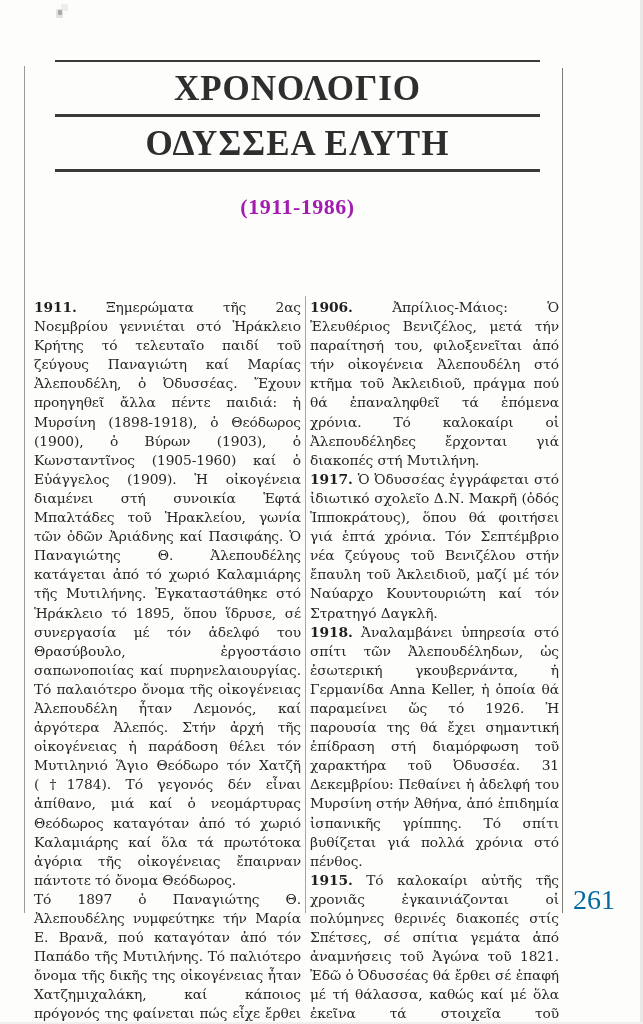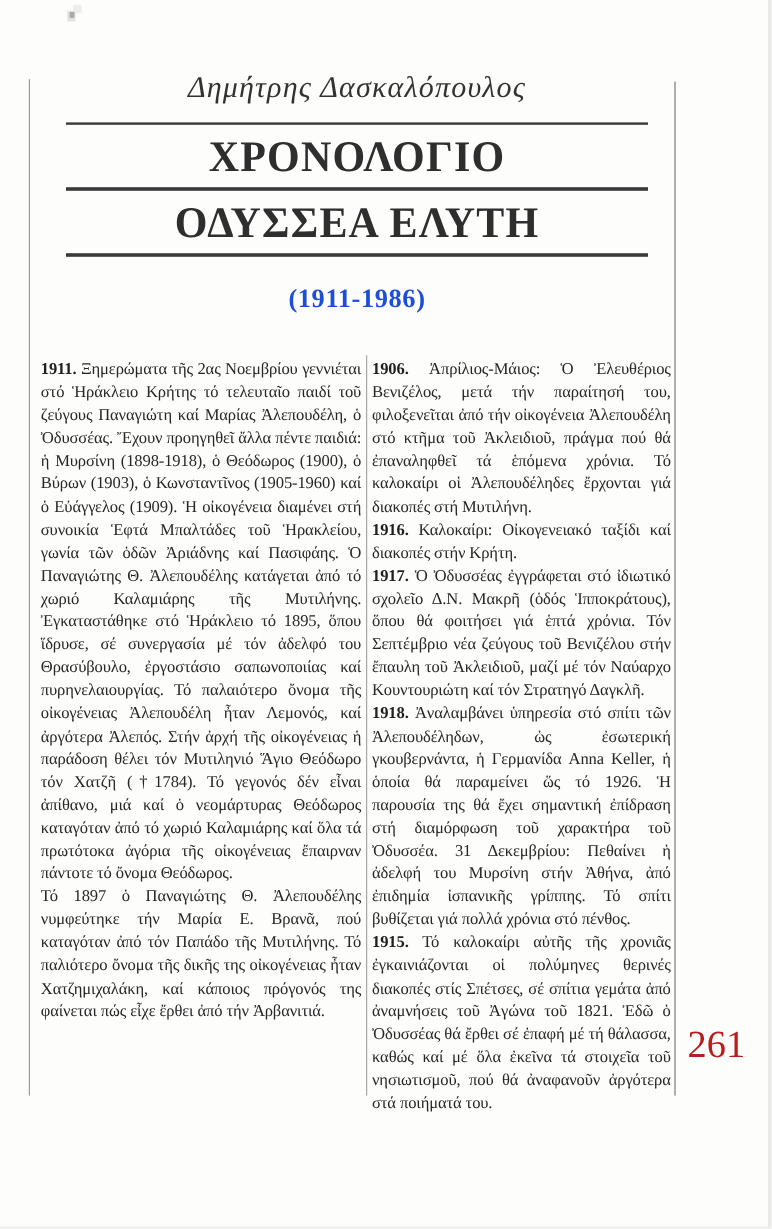--- a/index.html
+++ b/index.html
@@ -28,80 +28,78 @@
   .rule-2{height:3px;}
   .rule-3{height:3px;}
   .title{
     font-family:"Liberation Serif","DejaVu Serif",serif;
     font-weight:bold;font-size:35px;line-height:35px;color:#2e2e2e;
     letter-spacing:1px;margin:0;padding:9px 0 8px 0;
     transform:scaleY(1.04);
   }
   .subtitle{
     font-family:"Liberation Serif","DejaVu Serif",serif;
-    font-weight:bold;font-size:22px;color:#1d4ed8;letter-spacing:0.5px;
+    font-weight:bold;font-size:22px;color:#a21caf;letter-spacing:0.5px;
     margin:22px 0 0 0;
   }
 
   
   .vline{position:absolute;width:1px;background:#8a8a86;}
   .vline-left{left:24px;top:66px;height:847px;background:#9a9a96;}
   .vline-mid{left:305px;top:296px;height:617px;background:#a6a6a2;}
   .vline-right{left:562px;top:68px;height:845px;background:#7d7d79;}
 
   
   .column{
     position:absolute;top:298px;color:#262626;
     font-size:13.8px;line-height:19.1px;text-align:justify;
     letter-spacing:-0.1px;
   }
-  .column p{margin:0;font-family:Liberation Serif, serif;}
+  .column p{margin:0;}
   .column b.yr{font-weight:bold;color:#1f1f1f;}
   .col-left{left:34px;width:267px;}
   .col-right{left:310px;width:249px;}
 
   .page-number{
-    position:absolute;left:573px;top:852px;
+    position:absolute;left:573px;top:884px;
     font-family:"Liberation Serif","DejaVu Serif",serif;
-    font-size:32px;color:#b91c1c;
+    font-size:28px;color:#0369a1;
   }
 </style>
 </head>
 <body>
 
 <div class="scan-edge-right"></div>
 <div class="scan-edge-bottom"></div>
 <div class="scan-smudge">
   <div class="s1"></div>
     <div class="s2"></div>
     <div class="s3"></div>
 </div>
 
 <div class="vline vline-left"></div>
 <div class="vline vline-mid"></div>
 <div class="vline vline-right"></div>
 
 <div class="header">
-  <p class="author">Δημήτρης Δασκαλόπουλος</p>
   <hr class="rule rule-1">
   <h1 class="title">ΧΡΟΝΟΛΟΓΙΟ</h1>
   <hr class="rule rule-2">
   <h1 class="title">ΟΔΥΣΣΕΑ ΕΛΥΤΗ</h1>
   <hr class="rule rule-3">
   <p class="subtitle">(1911-1986)</p>
 </div>
 
 <div class="column col-left">
   <p><b class="yr">1911.</b><span> Ξημερώματα τῆς 2ας Νοεμβρίου γεννιέται στό Ἡράκλειο Κρήτης τό τελευταῖο παιδί τοῦ ζεύγους Παναγιώτη καί Μαρίας Ἀλεπουδέλη, ὁ Ὀδυσσέας. Ἔχουν προηγηθεῖ ἄλλα πέντε παιδιά: ἡ Μυρσίνη (1898-1918), ὁ Θεόδωρος (1900), ὁ Βύρων (1903), ὁ Κωνσταντῖνος (1905-1960) καί ὁ Εὐάγγελος (1909). Ἡ οἰκογένεια διαμένει στή συνοικία Ἑφτά Μπαλτάδες τοῦ Ἡρακλείου, γωνία τῶν ὁδῶν Ἀριάδνης καί Πασιφάης. Ὁ Παναγιώτης Θ. Ἀλεπουδέλης κατάγεται ἀπό τό χωριό Καλαμιάρης τῆς Μυτιλήνης. Ἐγκαταστάθηκε στό Ἡράκλειο τό 1895, ὅπου ἵδρυσε, σέ συνεργασία μέ τόν ἀδελφό του Θρασύβουλο, ἐργοστάσιο σαπωνοποιίας καί πυρηνελαιουργίας. Τό παλαιότερο ὄνομα τῆς οἰκογένειας Ἀλεπουδέλη ἦταν Λεμονός, καί ἀργότερα Ἀλεπός. Στήν ἀρχή τῆς οἰκογένειας ἡ παράδοση θέλει τόν Μυτιληνιό Ἅγιο Θεόδωρο τόν Χατζῆ (†1784). Τό γεγονός δέν εἶναι ἀπίθανο, μιά καί ὁ νεομάρτυρας Θεόδωρος καταγόταν ἀπό τό χωριό Καλαμιάρης καί ὅλα τά πρωτότοκα ἀγόρια τῆς οἰκογένειας ἔπαιρναν πάντοτε τό ὄνομα Θεόδωρος.</span></p>
   <p><b class="yr"></b><span>Τό 1897 ὁ Παναγιώτης Θ. Ἀλεπουδέλης νυμφεύτηκε τήν Μαρία Ε. Βρανᾶ, πού καταγόταν ἀπό τόν Παπάδο τῆς Μυτιλήνης. Τό παλιότερο ὄνομα τῆς δικῆς της οἰκογένειας ἦταν Χατζημιχαλάκη, καί κάποιος πρόγονός της φαίνεται πώς εἶχε ἔρθει ἀπό τήν Ἀρβανιτιά.</span></p>
 
 </div>
 
 <div class="column col-right">
   <p><b class="yr">1906.</b><span> Ἀπρίλιος-Μάιος: Ὁ Ἐλευθέριος Βενιζέλος, μετά τήν παραίτησή του, φιλοξενεῖται ἀπό τήν οἰκογένεια Ἀλεπουδέλη στό κτῆμα τοῦ Ἀκλειδιοῦ, πράγμα πού θά ἐπαναληφθεῖ τά ἑπόμενα χρόνια. Τό καλοκαίρι οἱ Ἀλεπουδέληδες ἔρχονται γιά διακοπές στή Μυτιλήνη.</span></p>
-  <p><b class="yr">1916.</b><span> Καλοκαίρι: Οἰκογενειακό ταξίδι καί διακοπές στήν Κρήτη.</span></p>
   <p><b class="yr">1917.</b><span> Ὁ Ὀδυσσέας ἐγγράφεται στό ἰδιωτικό σχολεῖο Δ.Ν. Μακρῆ (ὁδός Ἱπποκράτους), ὅπου θά φοιτήσει γιά ἑπτά χρόνια. Τόν Σεπτέμβριο νέα ζεύγους τοῦ Βενιζέλου στήν ἔπαυλη τοῦ Ἀκλειδιοῦ, μαζί μέ τόν Ναύαρχο Κουντουριώτη καί τόν Στρατηγό Δαγκλῆ.</span></p>
   <p><b class="yr">1918.</b><span> Ἀναλαμβάνει ὑπηρεσία στό σπίτι τῶν Ἀλεπουδέληδων, ὡς ἐσωτερική γκουβερνάντα, ἡ Γερμανίδα Anna Keller, ἡ ὁποία θά παραμείνει ὥς τό 1926. Ἡ παρουσία της θά ἔχει σημαντική ἐπίδραση στή διαμόρφωση τοῦ χαρακτήρα τοῦ Ὀδυσσέα. 31 Δεκεμβρίου: Πεθαίνει ἡ ἀδελφή του Μυρσίνη στήν Ἀθήνα, ἀπό ἐπιδημία ἰσπανικῆς γρίππης. Τό σπίτι βυθίζεται γιά πολλά χρόνια στό πένθος.</span></p>
   <p><b class="yr">1915.</b><span> Τό καλοκαίρι αὐτῆς τῆς χρονιᾶς ἐγκαινιάζονται οἱ πολύμηνες θερινές διακοπές στίς Σπέτσες, σέ σπίτια γεμάτα ἀπό ἀναμνήσεις τοῦ Ἀγώνα τοῦ 1821. Ἐδῶ ὁ Ὀδυσσέας θά ἔρθει σέ ἐπαφή μέ τή θάλασσα, καθώς καί μέ ὅλα ἐκεῖνα τά στοιχεῖα τοῦ νησιωτισμοῦ, πού θά ἀναφανοῦν ἀργότερα στά ποιήματά του.</span></p>
 
 </div>
 
 <div class="page-number">261</div>
 
 </body></html>

